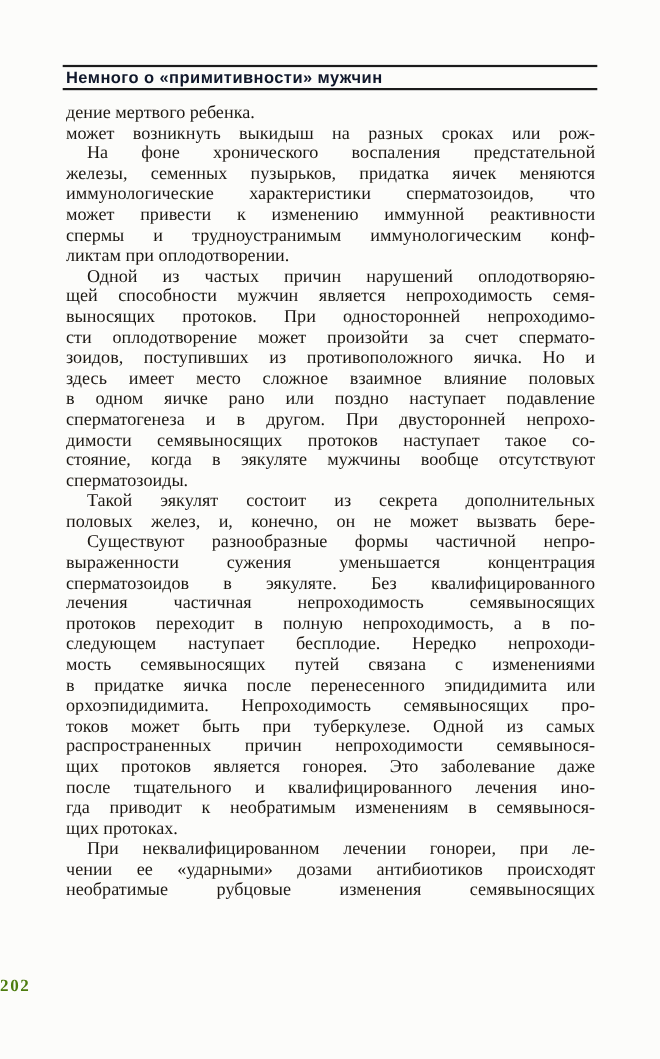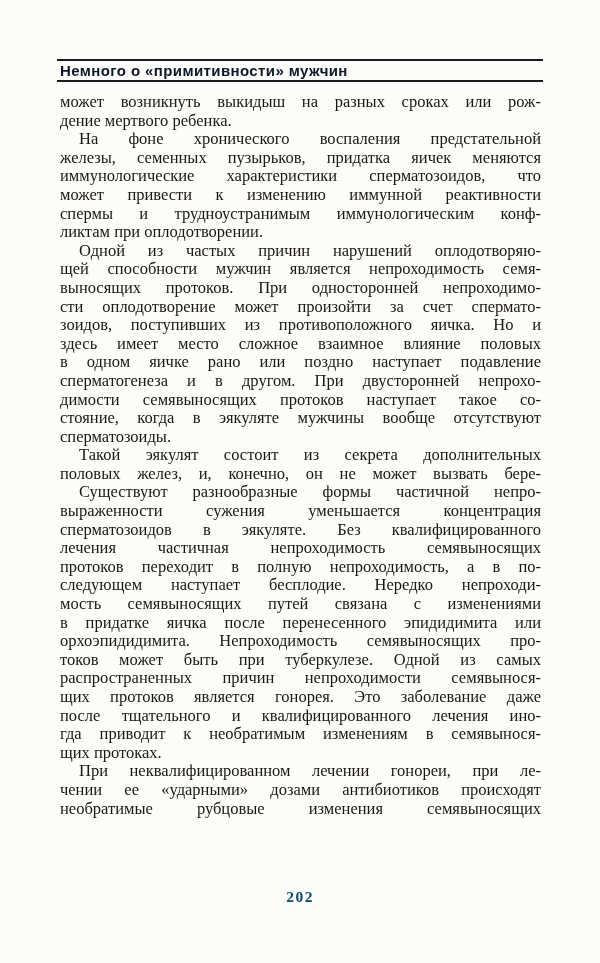--- a/index.html
+++ b/index.html
@@ -47,41 +47,40 @@
     text-align-last: justify;
     white-space: normal;
   }
   .ln.end { text-align-last: left; }
   .ln.first { text-indent: 19px; }
   .pageno {
     position: absolute;
     top: 888px;
     left: 0;
     width: 100%;
-    text-align: center;
     font-size: 15.5px;
     font-weight: 700;
     letter-spacing: 1.5px;
-    color: #0c4a6e;
+    color: #4d7c0f;
   }
 </style>
 </head>
 <body>
 
 <div class="page">
 
   <div class="rule top"></div>
   <div class="runhead">Немного о «примитивности» мужчин</div>
   <div class="rule bot"></div>
 
   <div class="textblock">
 
     <div class="para">
+      <div class="ln end">дение мертвого ребенка.</div>
       <div class="ln">может возникнуть выкидыш на разных сроках или рож-</div>
-      <div class="ln end">дение мертвого ребенка.</div>
     </div>
 
     <div class="para">
       <div class="ln first">На фоне хронического воспаления предстательной</div>
       <div class="ln">железы, семенных пузырьков, придатка яичек меняются</div>
       <div class="ln">иммунологические характеристики сперматозоидов, что</div>
       <div class="ln">может привести к изменению иммунной реактивности</div>
       <div class="ln">спермы и трудноустранимым иммунологическим конф-</div>
       <div class="ln end">ликтам при оплодотворении.</div>
     </div>

